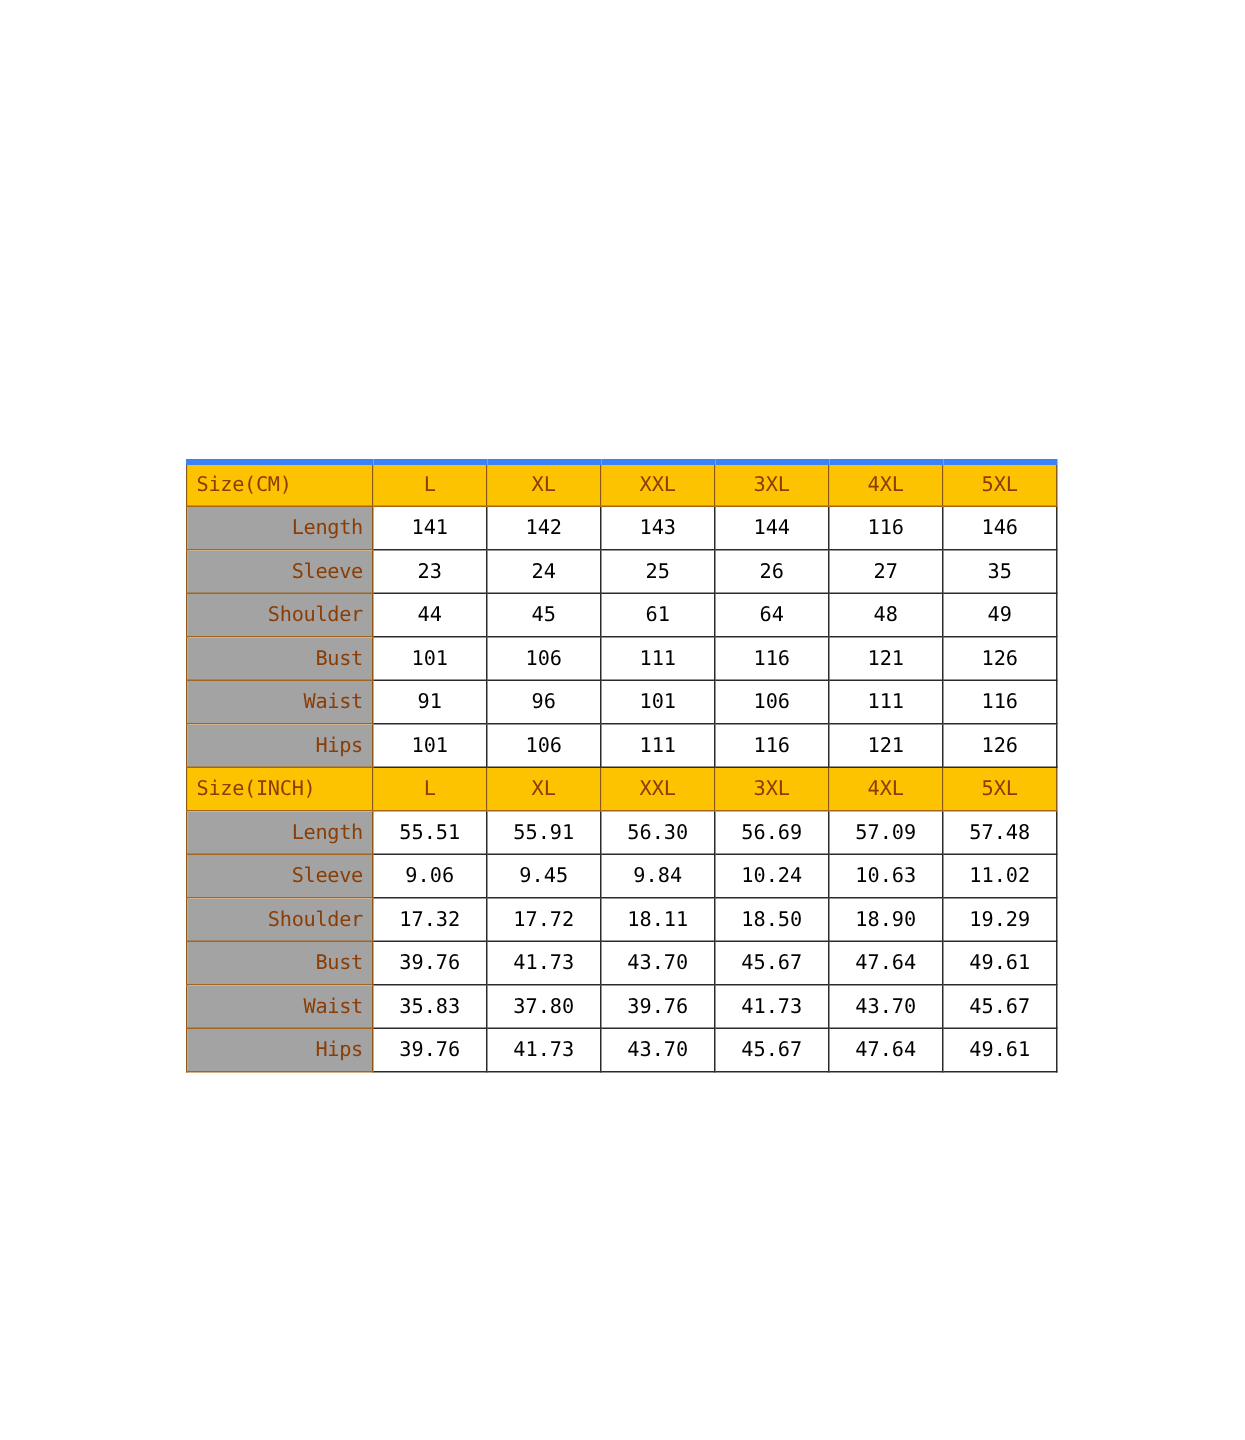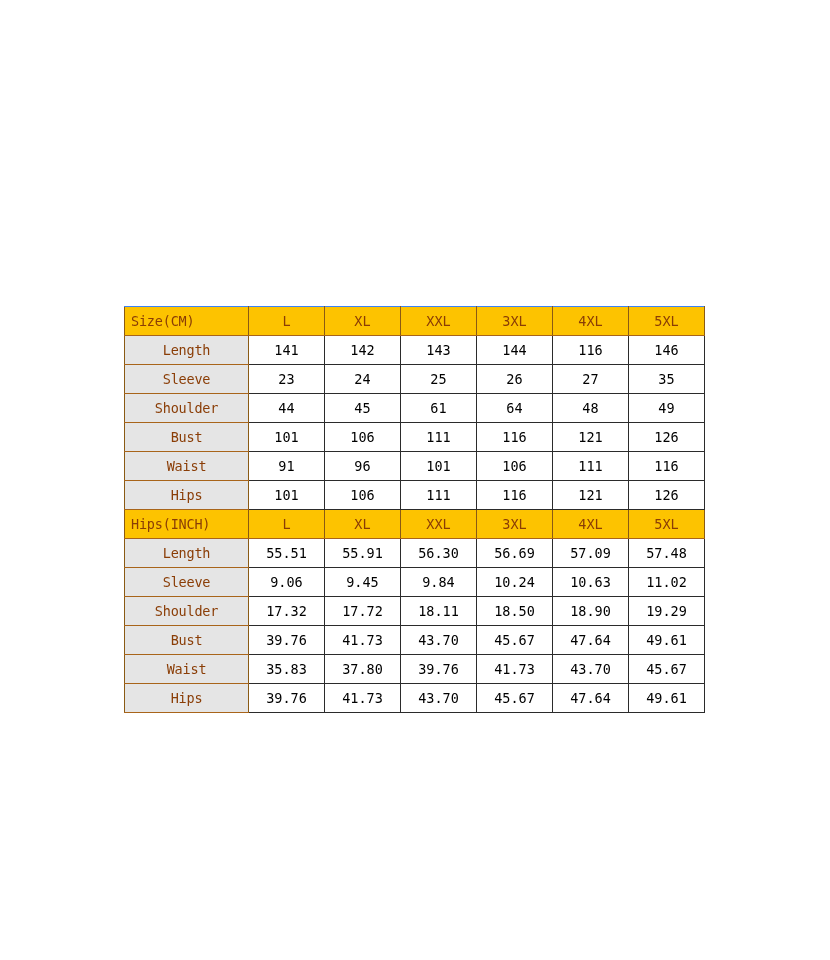--- a/index.html
+++ b/index.html
@@ -40,23 +40,23 @@
     font-size: 13.5px;
     line-height: 27px;
     white-space: nowrap;
     overflow: hidden;
     border-right: 1px solid #2b2b2b;
     border-bottom: 1px solid #2b2b2b;
   }
 
   
   table.size-table td.label {
-    background: #e5e5e5;
+    background: #a3a3a3;
     color: #8a3d06;
-    text-align: center;
+    text-align: right;
     letter-spacing: -0.2px;
     border-right: 1px solid #8a5a14;
     border-bottom: 1px solid #a8641a;
   }
 
   
   table.size-table tr.header-row td {
     background: #FDC300;
     color: #8a3d06;
     text-align: center;
@@ -70,21 +70,21 @@
   
   table.size-table td.value {
     background: #ffffff;
     color: #000000;
     text-align: center;
   }
 
   
   table.size-table tr td:first-child { border-left: 1px solid #8a5a14; }
   table.size-table tr.header-row td:first-child { border-left: 1px solid #8a5a14; }
-  table.size-table tr:first-child td { border-top: 1px solid #3b82f6; }
+  table.size-table tr:first-child td { border-top: 4px solid #3b82f6; }
   table.size-table tr td:last-child { border-right: 1px solid #2b2b2b; }
   table.size-table tr.header-row td:last-child { border-right: 1px solid #8a5a14; }
 </style>
 </head>
 <body>
 
 <div id="size-chart-wrap">
   <table class="size-table">
     <colgroup>
       <col class="label-col">
@@ -153,21 +153,21 @@
         <tr>
           <td class="label">Hips</td>
           <td class="value">101</td>
           <td class="value">106</td>
           <td class="value">111</td>
           <td class="value">116</td>
           <td class="value">121</td>
           <td class="value">126</td>
         </tr>
         <tr class="header-row">
-          <td class="label">Hips(INCH)</td>
+          <td class="label">Size(INCH)</td>
           <td>L</td>
           <td>XL</td>
           <td>XXL</td>
           <td>3XL</td>
           <td>4XL</td>
           <td>5XL</td>
         </tr>
         <tr>
           <td class="label">Length</td>
           <td class="value">55.51</td>

